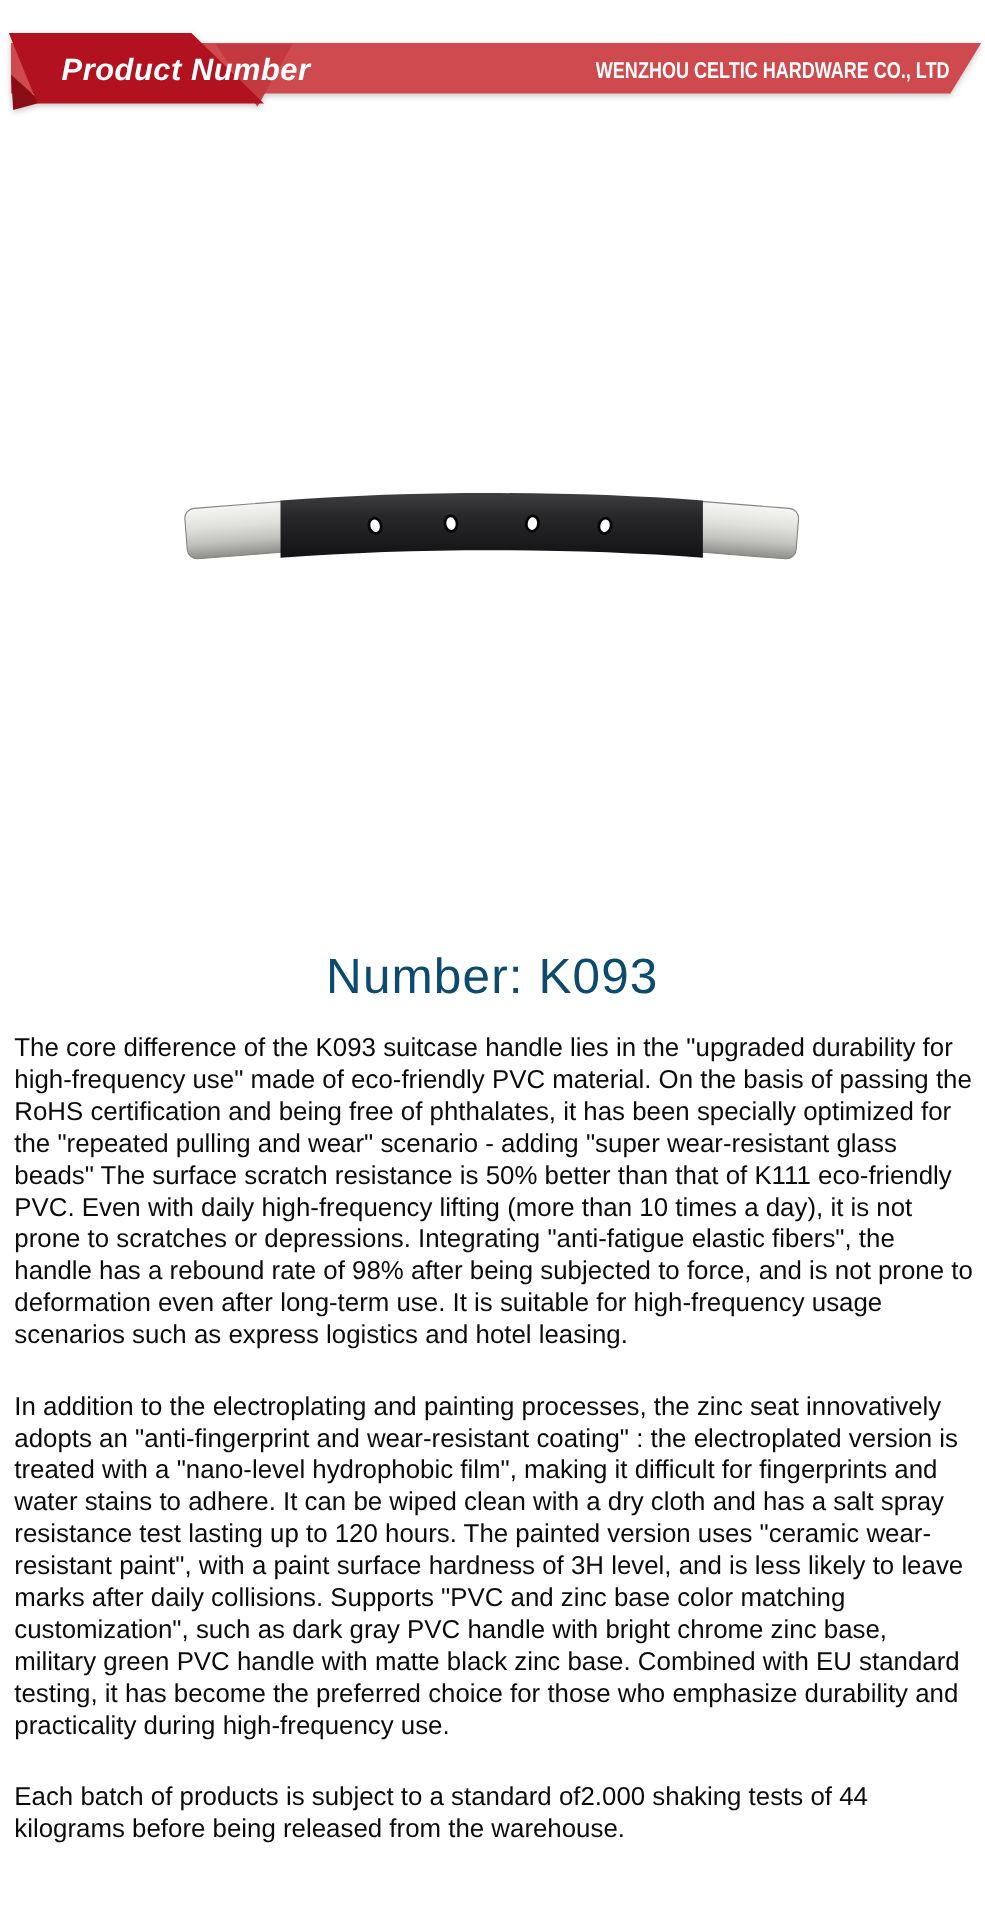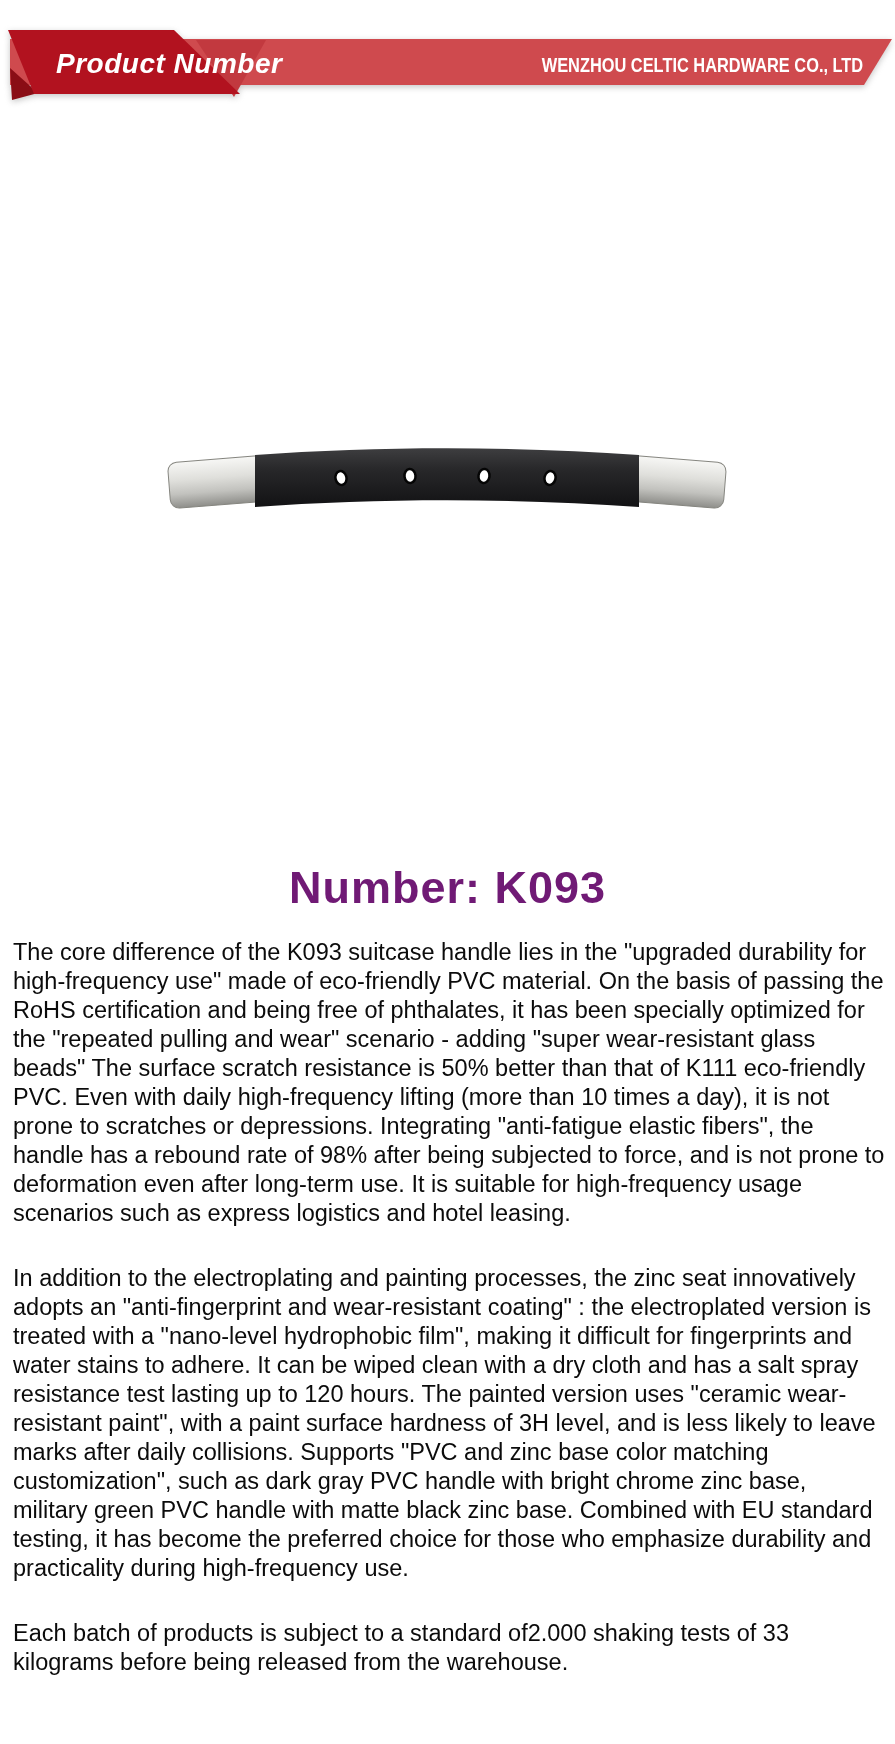--- a/index.html
+++ b/index.html
@@ -46,23 +46,23 @@
     top: 448px; left: 167px;
   }
 
   
   .page-title {
     position: absolute;
     top: 862px; left: 0;
     width: 100%;
     text-align: center;
     font-size: 45px;
-    font-weight: 700;
+    font-weight: 400;
     letter-spacing: 1px;
-    color: #701a75;
+    color: #0c4a6e;
     white-space: nowrap;
   }
 
   
   .description {
     position: absolute;
     top: 938px; left: 13px;
     width: 872px;
     font-size: 23.5px;
     line-height: 29px;
@@ -106,16 +106,16 @@
     <ellipse cx="243" cy="28" rx="5.5" ry="7" fill="#ffffff" stroke="#050505" stroke-width="2.5" transform="rotate(-6 243 28)"></ellipse>
     <ellipse cx="317" cy="28" rx="5.5" ry="7" fill="#ffffff" stroke="#050505" stroke-width="2.5" transform="rotate(8 317 28)"></ellipse>
     <ellipse cx="383" cy="30" rx="5.5" ry="7" fill="#ffffff" stroke="#050505" stroke-width="2.5" transform="rotate(14 383 30)"></ellipse>
   </svg>
 
   <div class="page-title">Number: K093</div>
 
   <div class="description">
     <p>The core difference of the K093 suitcase handle lies in the "upgraded durability for high-frequency use" made of eco-friendly PVC material. On the basis of passing the RoHS certification and being free of phthalates, it has been specially optimized for the "repeated pulling and wear" scenario - adding "super wear-resistant glass beads" The surface scratch resistance is 50% better than that of K111 eco-friendly PVC. Even with daily high-frequency lifting (more than 10 times a day), it is not prone to scratches or depressions. Integrating "anti-fatigue elastic fibers", the handle has a rebound rate of 98% after being subjected to force, and is not prone to deformation even after long-term use. It is suitable for high-frequency usage scenarios such as express logistics and hotel leasing.</p>
     <p>In addition to the electroplating and painting processes, the zinc seat innovatively adopts an "anti-fingerprint and wear-resistant coating" : the electroplated version is treated with a "nano-level hydrophobic film", making it difficult for fingerprints and water stains to adhere. It can be wiped clean with a dry cloth and has a salt spray resistance test lasting up to 120 hours. The painted version uses "ceramic wear-resistant paint", with a paint surface hardness of 3H level, and is less likely to leave marks after daily collisions. Supports "PVC and zinc base color matching customization", such as dark gray PVC handle with bright chrome zinc base, military green PVC handle with matte black zinc base. Combined with EU standard testing, it has become the preferred choice for those who emphasize durability and practicality during high-frequency use.</p>
-    <p>Each batch of products is subject to a standard of2.000 shaking tests of 33 kilograms before being released from the warehouse.</p>
+    <p>Each batch of products is subject to a standard of2.000 shaking tests of 44 kilograms before being released from the warehouse.</p>
   </div>
 
 </div>
 
 </body></html>

